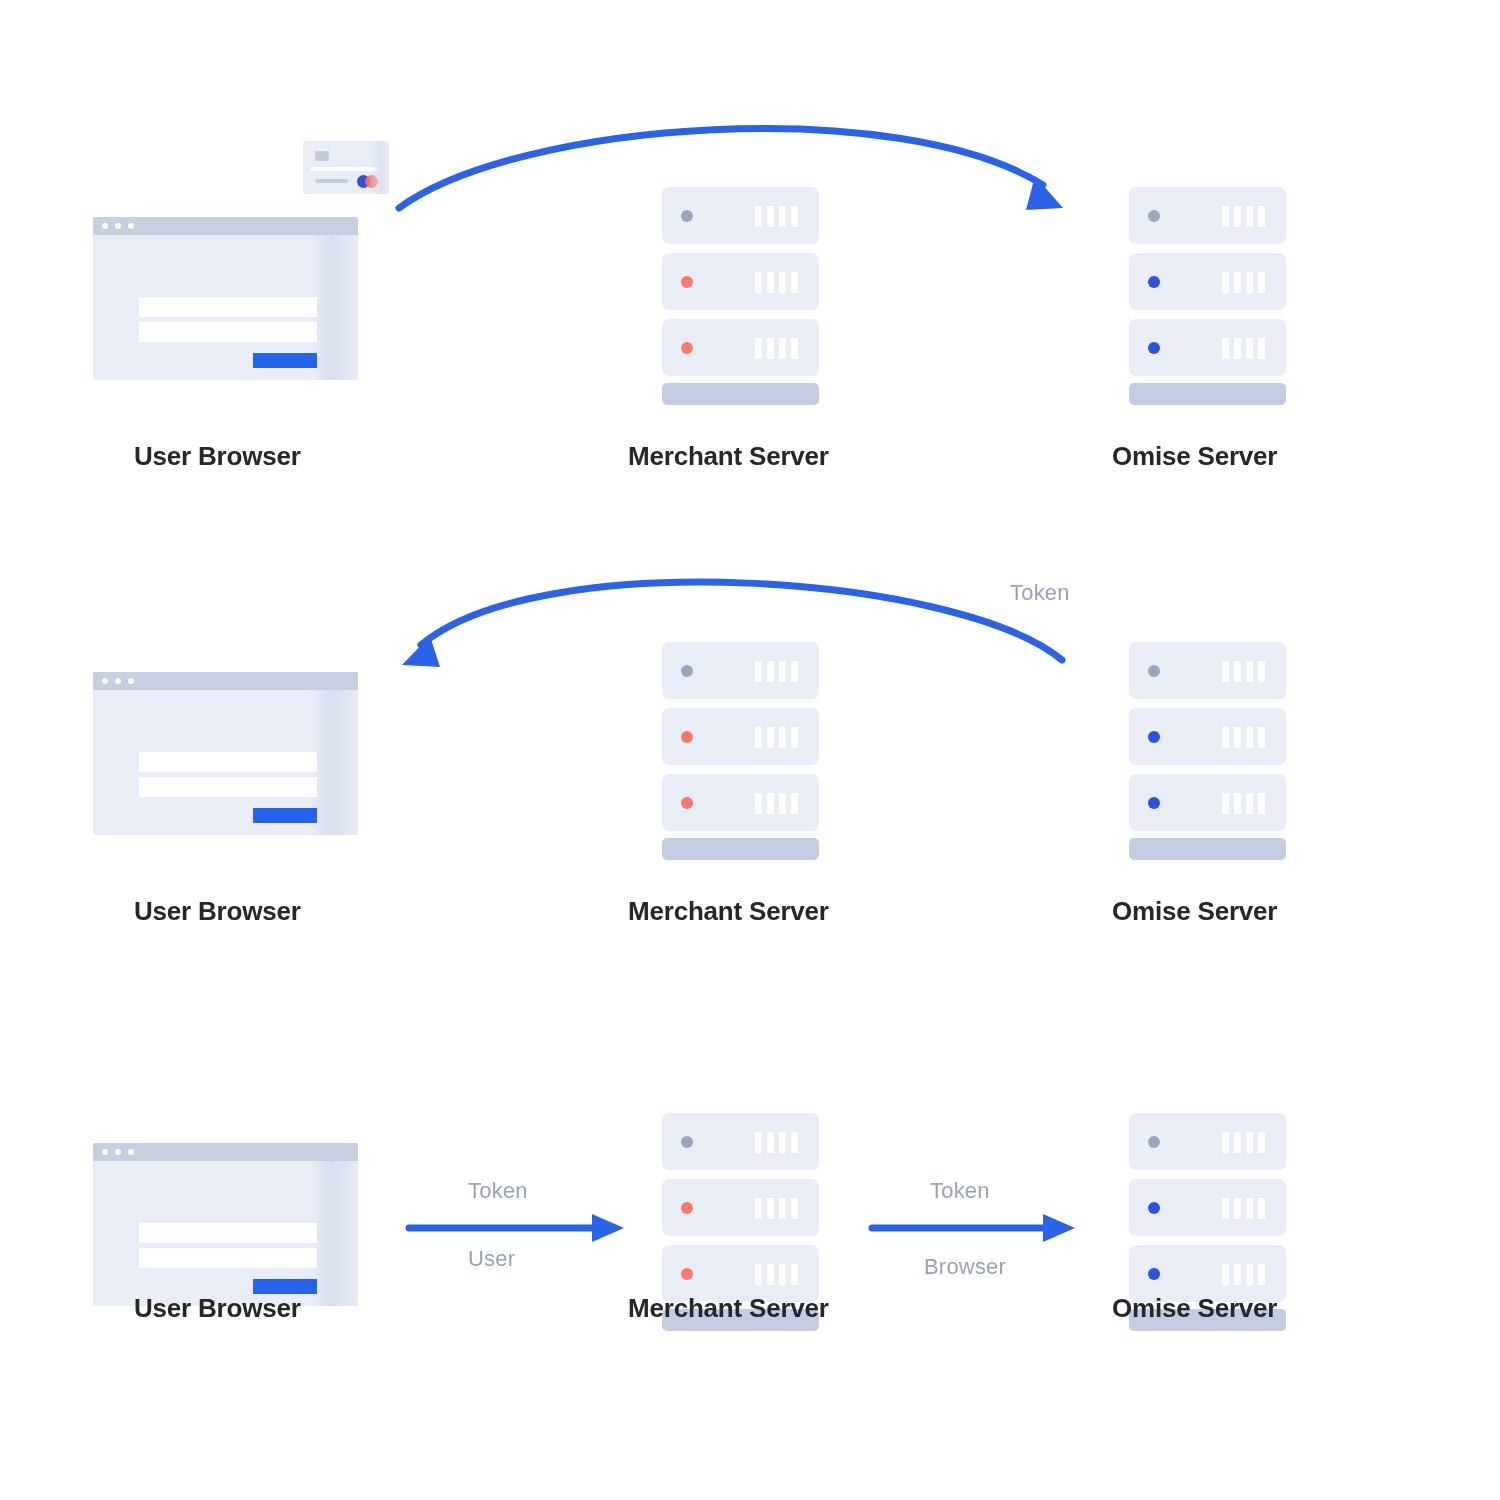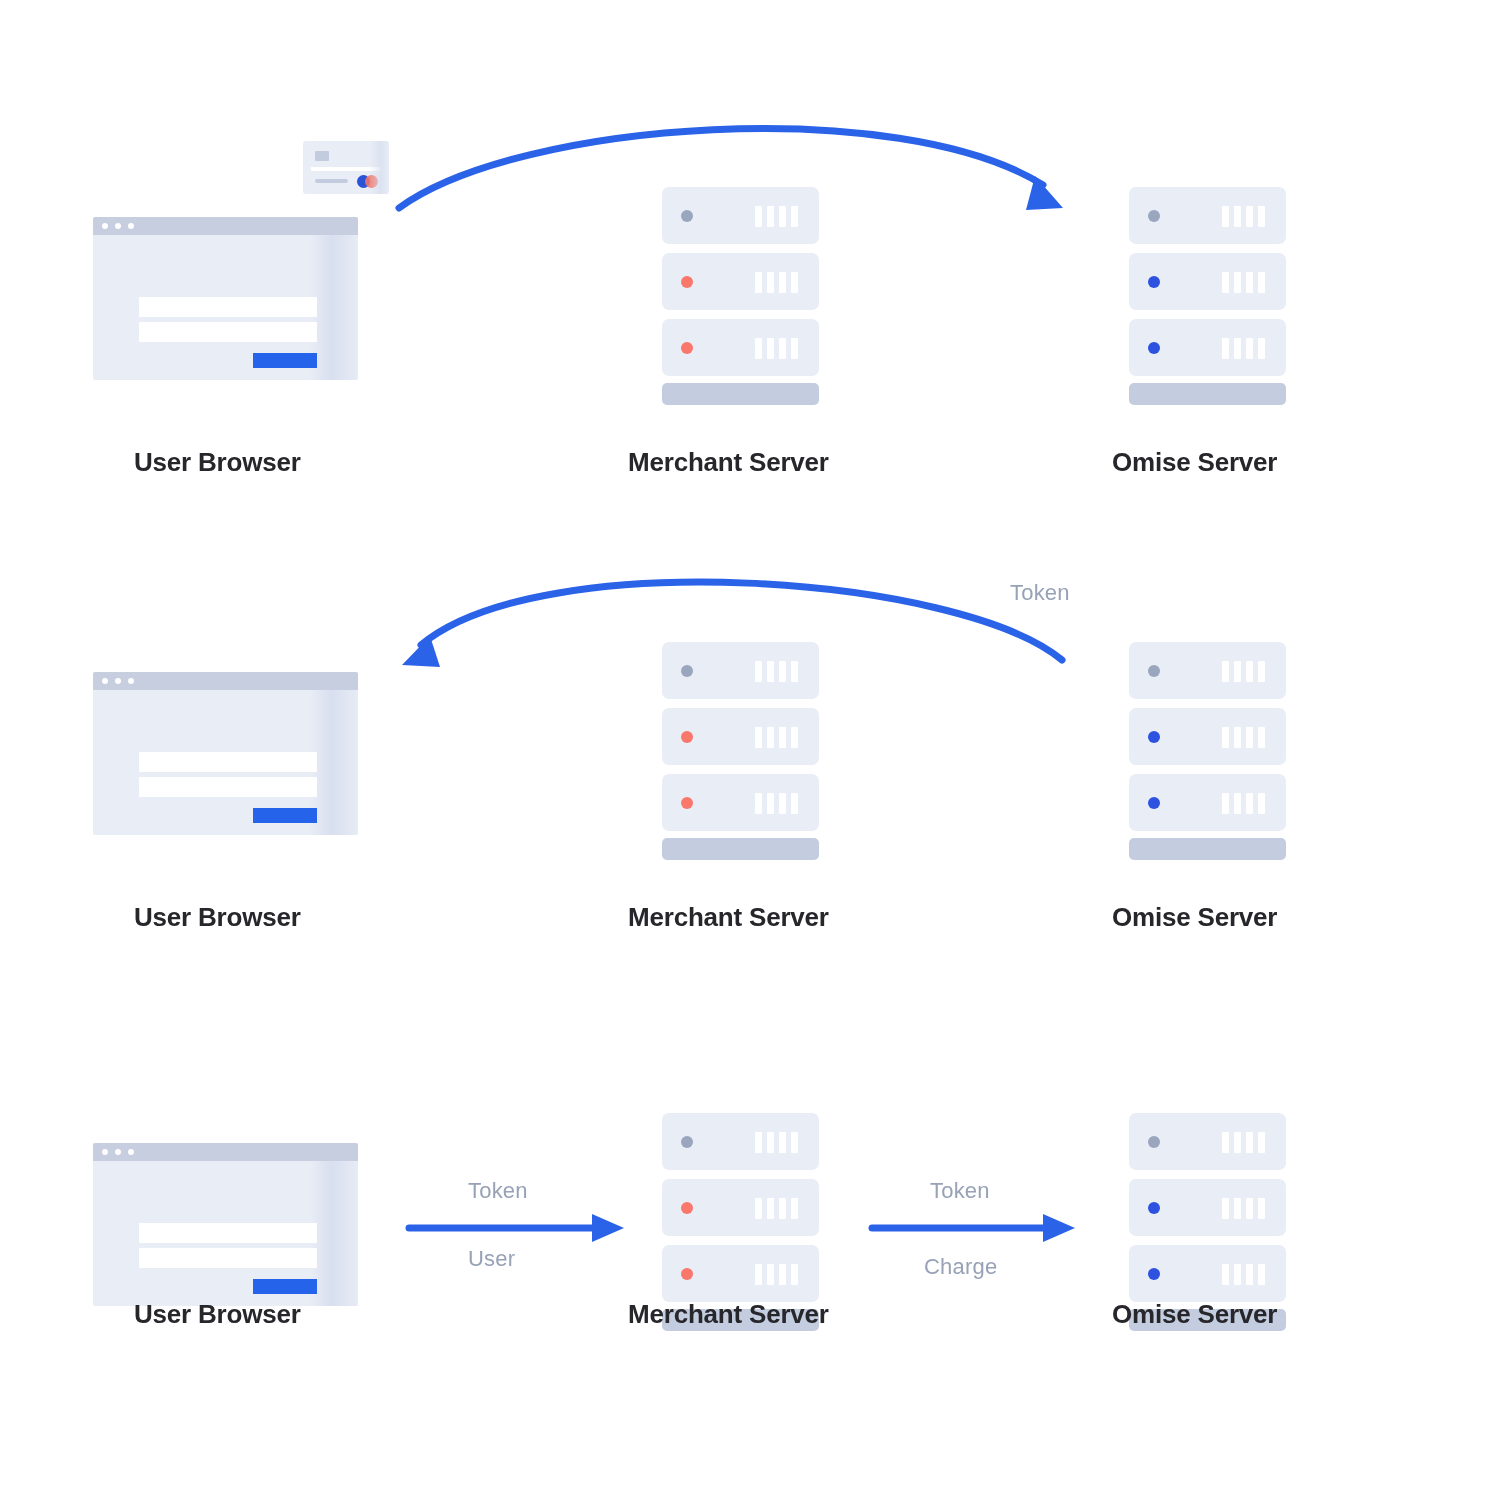--- a/index.html
+++ b/index.html
@@ -186,21 +186,20 @@
   }
 
   
   .node-label {
     position: absolute;
     font-size: 26px;
     font-weight: bold;
     color: #26262b;
     letter-spacing: -0.2px;
     white-space: nowrap;
-    margin-top: 6px;
   }
 
   
   .flow-label {
     position: absolute;
     font-size: 22px;
     color: #97a2b6;
     white-space: nowrap;
     letter-spacing: 0.2px;
   }
@@ -472,21 +471,21 @@
             <span></span>
             <span></span>
           </div>
       </div>
       <div class="rack-base"></div>
     </div>
 
     <div class="flow-label" style="left:468px; top:252px;">Token</div>
     <div class="flow-label" style="left:468px; top:320px;">User</div>
     <div class="flow-label" style="left:930px; top:252px;">Token</div>
-    <div class="flow-label" style="left:924px; top:328px;">Charge</div>
+    <div class="flow-label" style="left:924px; top:328px;">Browser</div>
 
     <div class="node-label" style="left:134px; top:367px;">User Browser</div>
     <div class="node-label" style="left:628px; top:367px;">Merchant Server</div>
     <div class="node-label" style="left:1112px; top:367px;">Omise Server</div>
   </div>
 
   <svg class="arrow-layer" viewBox="0 0 1500 1500">
 
     <g>
       <path d="M 399 208 C 520 120 900 95 1043 185" fill="none" stroke="#2a63e8" stroke-width="7" stroke-linecap="round"></path>

